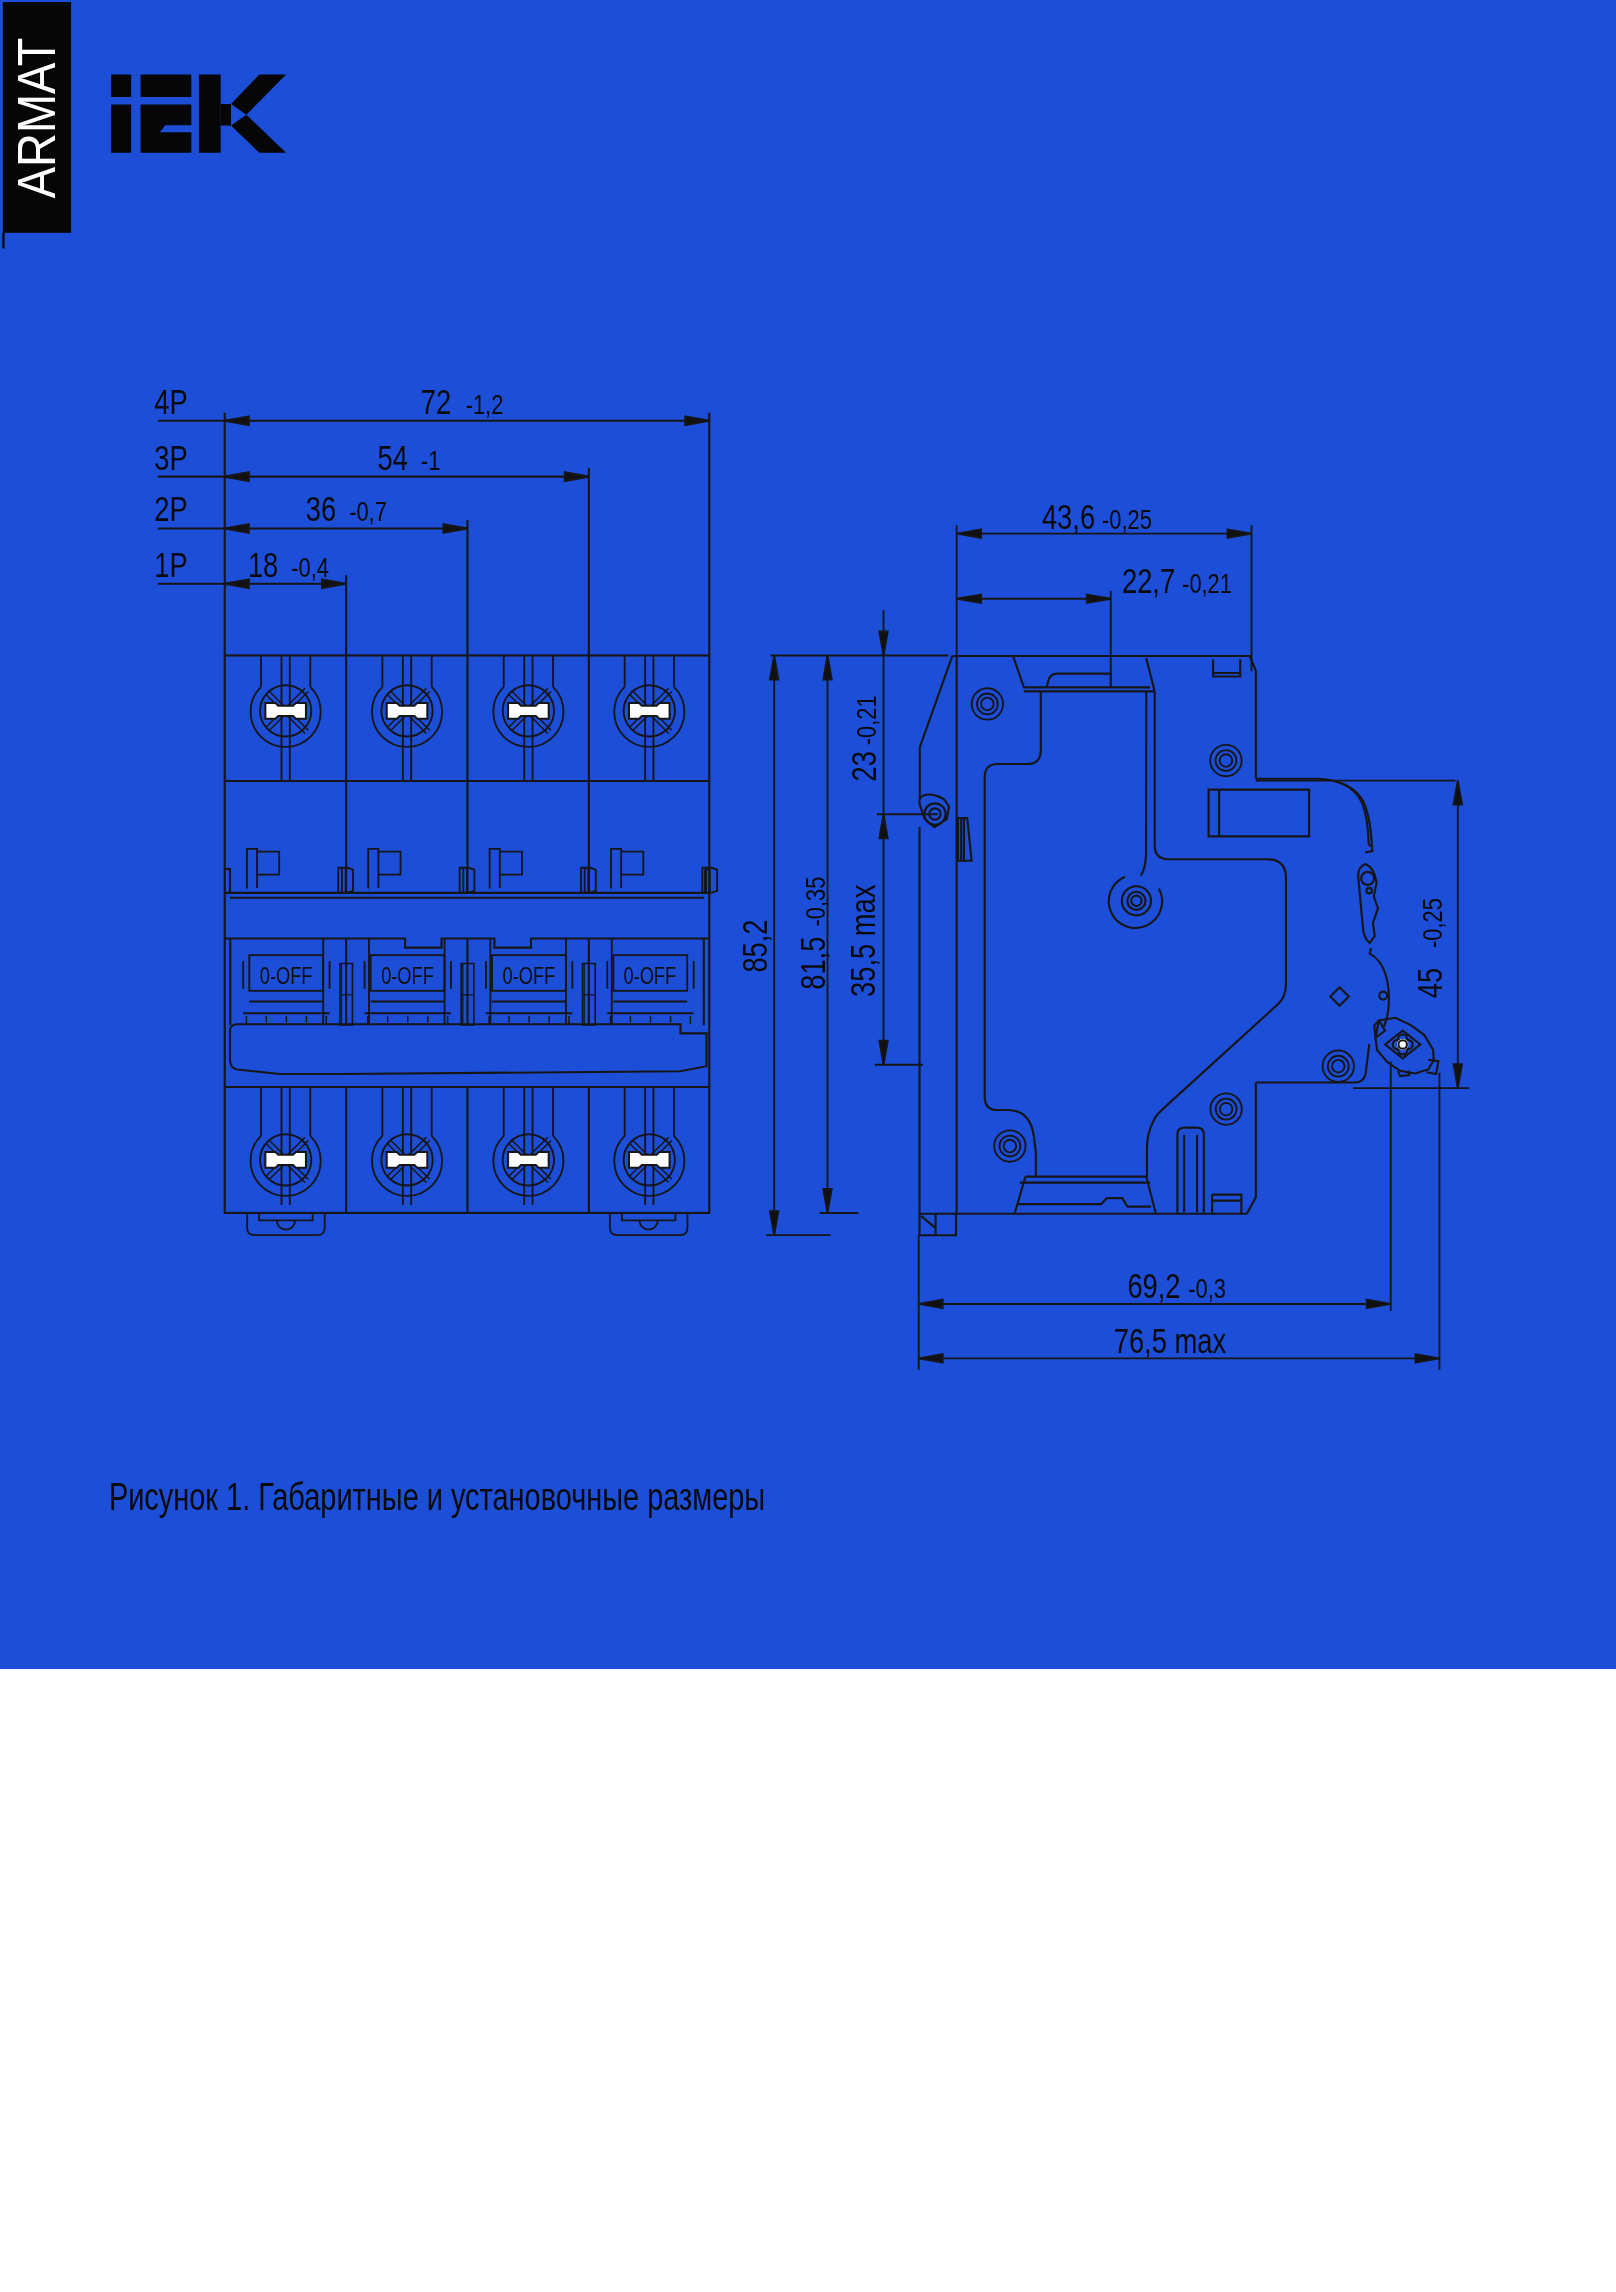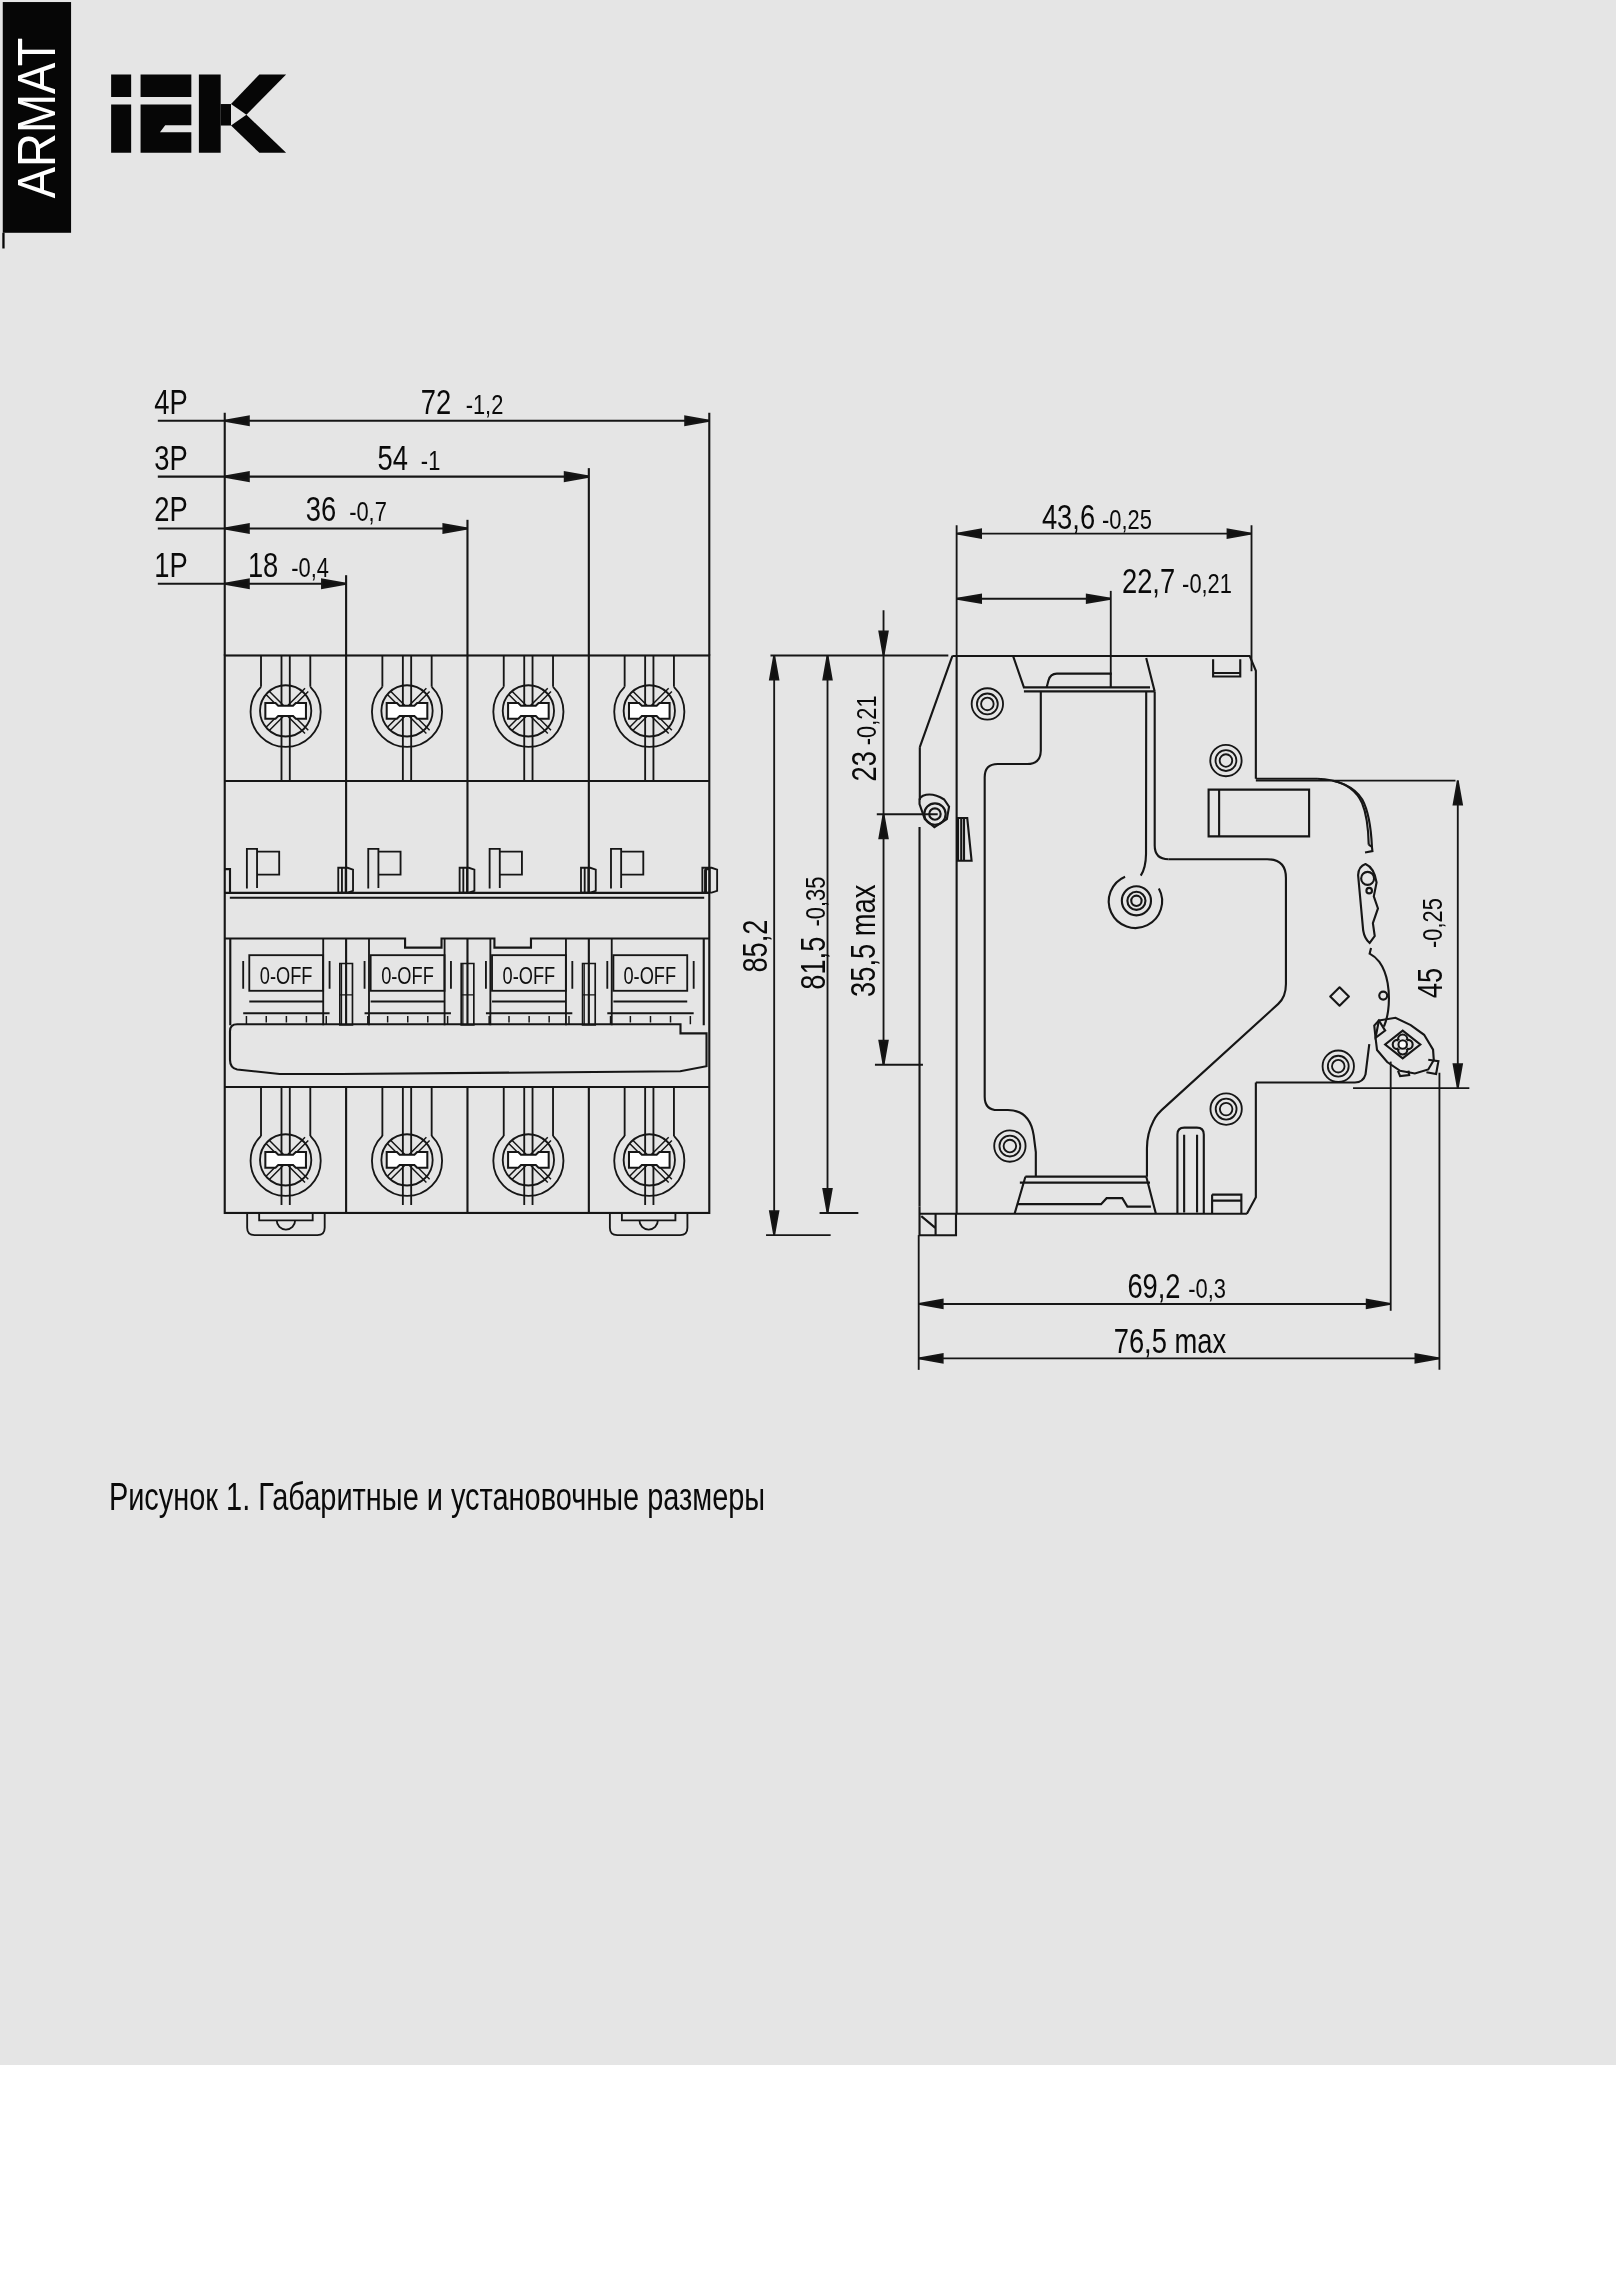--- a/index.html
+++ b/index.html
@@ -1,16 +1,16 @@
 <!DOCTYPE html>
 <html style="font-size:14.8px"><head>
 <meta charset="utf-8">
 <style>
   html,body{margin:0;padding:0;background:#ffffff;}
-  .page{position:relative;width:1617px;height:2065px;background:#e5e5e5;overflow:hidden;}
+  .page{position:relative;width:1617px;height:1669px;background:#1d4ed8;overflow:hidden;}
   svg{position:absolute;left:0;top:0;}
 </style>
 </head>
 <body>
 <div class="page">
 <svg width="1617" height="2293" viewBox="0 0 1752 2484">
 <defs>
   <path id="arr" d="M0,0 L26,-4.6 L26,4.6 Z" fill="#111"></path>
   <g id="scrTop" stroke="#161616" stroke-width="2" fill="none">
     <path d="M-26.7,-60 V-26 M26.7,-60 V-26"></path>

